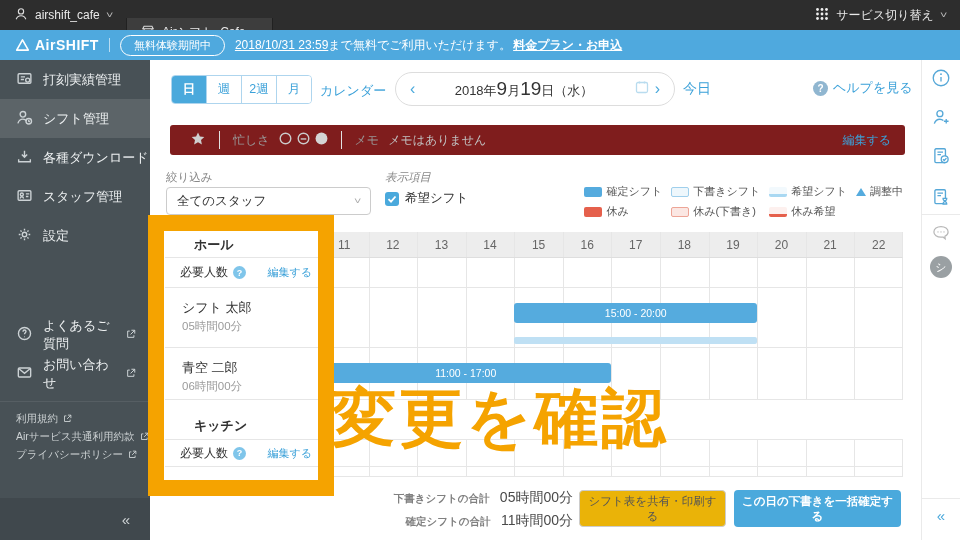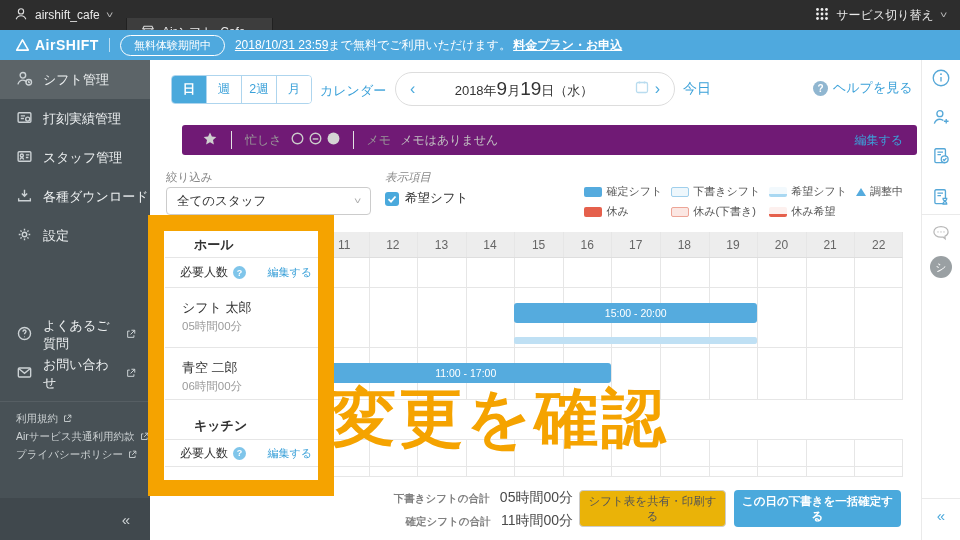--- a/index.html
+++ b/index.html
@@ -54,21 +54,21 @@
   .d-lg{font-size:19px;}
   .cal-icon{margin:0 6px 0 2px;}
   .today-link{position:absolute;left:533px;top:20px;font-size:14px;color:#3ba1d9;}
   .help-link{position:absolute;left:663px;top:19px;display:flex;align-items:center;gap:5px;
     font-size:13px;color:#3ba1d9;}
   .qmark{width:15px;height:15px;border-radius:50%;background:#90b6d0;color:#fff;font-size:10px;
     display:inline-flex;align-items:center;justify-content:center;font-weight:bold;}
   .qmark.blue{background:#7fc5ea;width:13px;height:13px;font-size:9px;}
 
   
-  .status-bar{position:absolute;left:32px;top:65px;width:735px;height:30px;background:#701a75;
+  .status-bar{position:absolute;left:20px;top:65px;width:735px;height:30px;background:#7f1d1d;
     border-radius:3px;display:flex;align-items:center;padding:0 14px 0 20px;box-sizing:border-box;
     font-size:12px;color:#999;}
   .vdiv{width:1px;height:18px;background:#e2e2e2;margin:0 13px;}
   .busy-circles{display:flex;align-items:center;gap:5px;margin-left:9px;}
   .memo-empty{color:#c2c2c2;margin-left:9px;}
   .sb-spacer{flex:1;}
   .edit-link{color:#3ba1d9;font-size:12px;}
 
   
   .filter-label,.display-label{position:absolute;top:110px;font-size:11.5px;color:#888;}
@@ -202,50 +202,50 @@
       <span>AirSHIFT</span>
     </span>
     <span class="logo-div"></span>
     <span class="badge">無料体験期間中</span>
     <span>
       <u>2018/10/31 23:59</u><span>まで無料でご利用いただけます。</span><a class="plan-link">料金プラン・お申込</a>
     </span>
   </div>
 
   <nav class="sidebar">
+    <div class="nav-item">
+      <span><svg width="17" height="17" viewBox="0 0 16 16" fill="none" stroke="#ccd2d5" stroke-width="1.3">
+            <rect x="2" y="3.5" width="12" height="9" rx="1"></rect>
+            <path d="M4.5 6.5h4M4.5 9h3"></path>
+            <circle cx="11" cy="9.5" r="1.9"></circle>
+          </svg></span>
+      <span>打刻実績管理</span>
+    </div>
     <div class="nav-item active">
       <span><svg width="17" height="17" viewBox="0 0 16 16" fill="none" stroke="#ccd2d5" stroke-width="1.3">
             <circle cx="6.5" cy="5" r="2.6"></circle>
             <path d="M1.8 13.5c.8-2.8 2.9-4 4.7-4 1.3 0 2.6.6 3.5 1.8"></path>
             <circle cx="12" cy="11.5" r="2.6"></circle>
             <path d="M12 10.2v1.4l1 .6"></path>
           </svg></span>
       <span>シフト管理</span>
     </div>
     <div class="nav-item">
       <span><svg width="17" height="17" viewBox="0 0 16 16" fill="none" stroke="#ccd2d5" stroke-width="1.3">
-            <rect x="2" y="3.5" width="12" height="9" rx="1"></rect>
-            <path d="M4.5 6.5h4M4.5 9h3"></path>
-            <circle cx="11" cy="9.5" r="1.9"></circle>
-          </svg></span>
-      <span>打刻実績管理</span>
+            <path d="M8 2.5v6M5.5 6.2 8 8.7l2.5-2.5M2.5 10.5V13h11v-2.5"></path>
+          </svg></span>
+      <span>各種ダウンロード</span>
     </div>
     <div class="nav-item">
       <span><svg width="17" height="17" viewBox="0 0 16 16" fill="none" stroke="#ccd2d5" stroke-width="1.3">
             <rect x="2" y="3.5" width="12" height="9" rx="1"></rect>
             <circle cx="5.5" cy="7" r="1.4"></circle>
             <path d="M3.8 10.8c.4-1.1 1-1.6 1.7-1.6s1.3.5 1.7 1.6M9.3 6.5h3.2M9.3 9h2.4"></path>
           </svg></span>
       <span>スタッフ管理</span>
-    </div>
-    <div class="nav-item">
-      <span><svg width="17" height="17" viewBox="0 0 16 16" fill="none" stroke="#ccd2d5" stroke-width="1.3">
-            <path d="M8 2.5v6M5.5 6.2 8 8.7l2.5-2.5M2.5 10.5V13h11v-2.5"></path>
-          </svg></span>
-      <span>各種ダウンロード</span>
     </div>
     <div class="nav-item">
       <span><svg width="17" height="17" viewBox="0 0 16 16" fill="none" stroke="#ccd2d5" stroke-width="1.3">
             <circle cx="8" cy="8" r="2.1"></circle>
             <path d="M8 2.6v1.6M8 11.8v1.6M2.6 8h1.6M11.8 8h1.6M4.2 4.2l1.1 1.1M10.7 10.7l1.1 1.1M11.8 4.2l-1.1 1.1M5.3 10.7l-1.1 1.1"></path>
           </svg></span>
       <span>設定</span>
     </div>
 
     <div class="nav-support">

